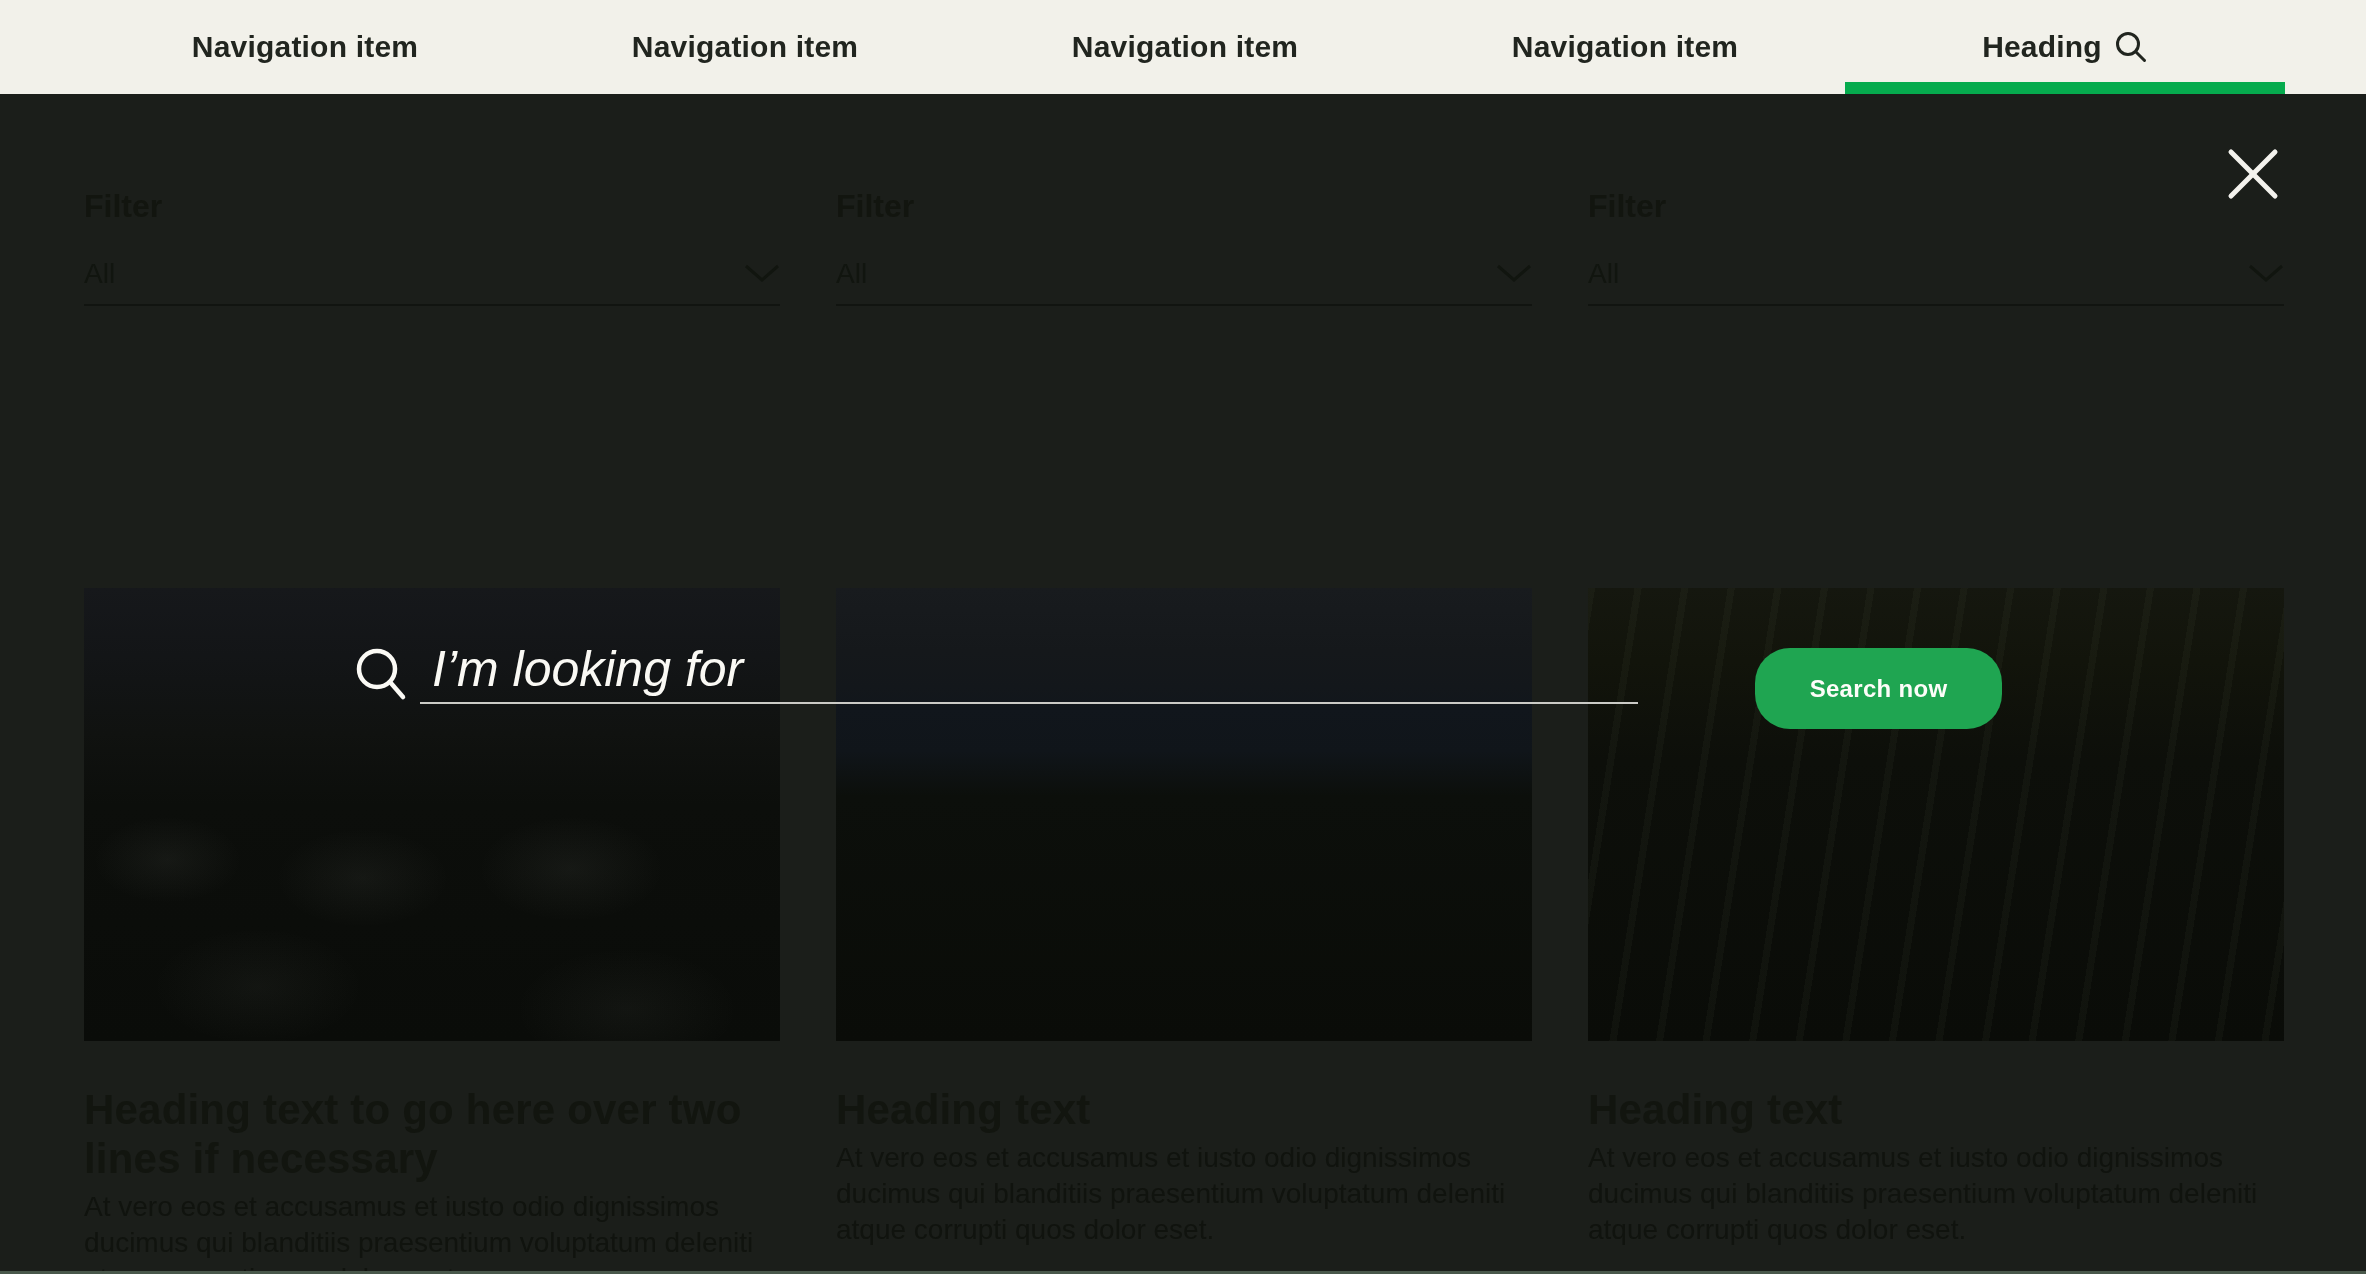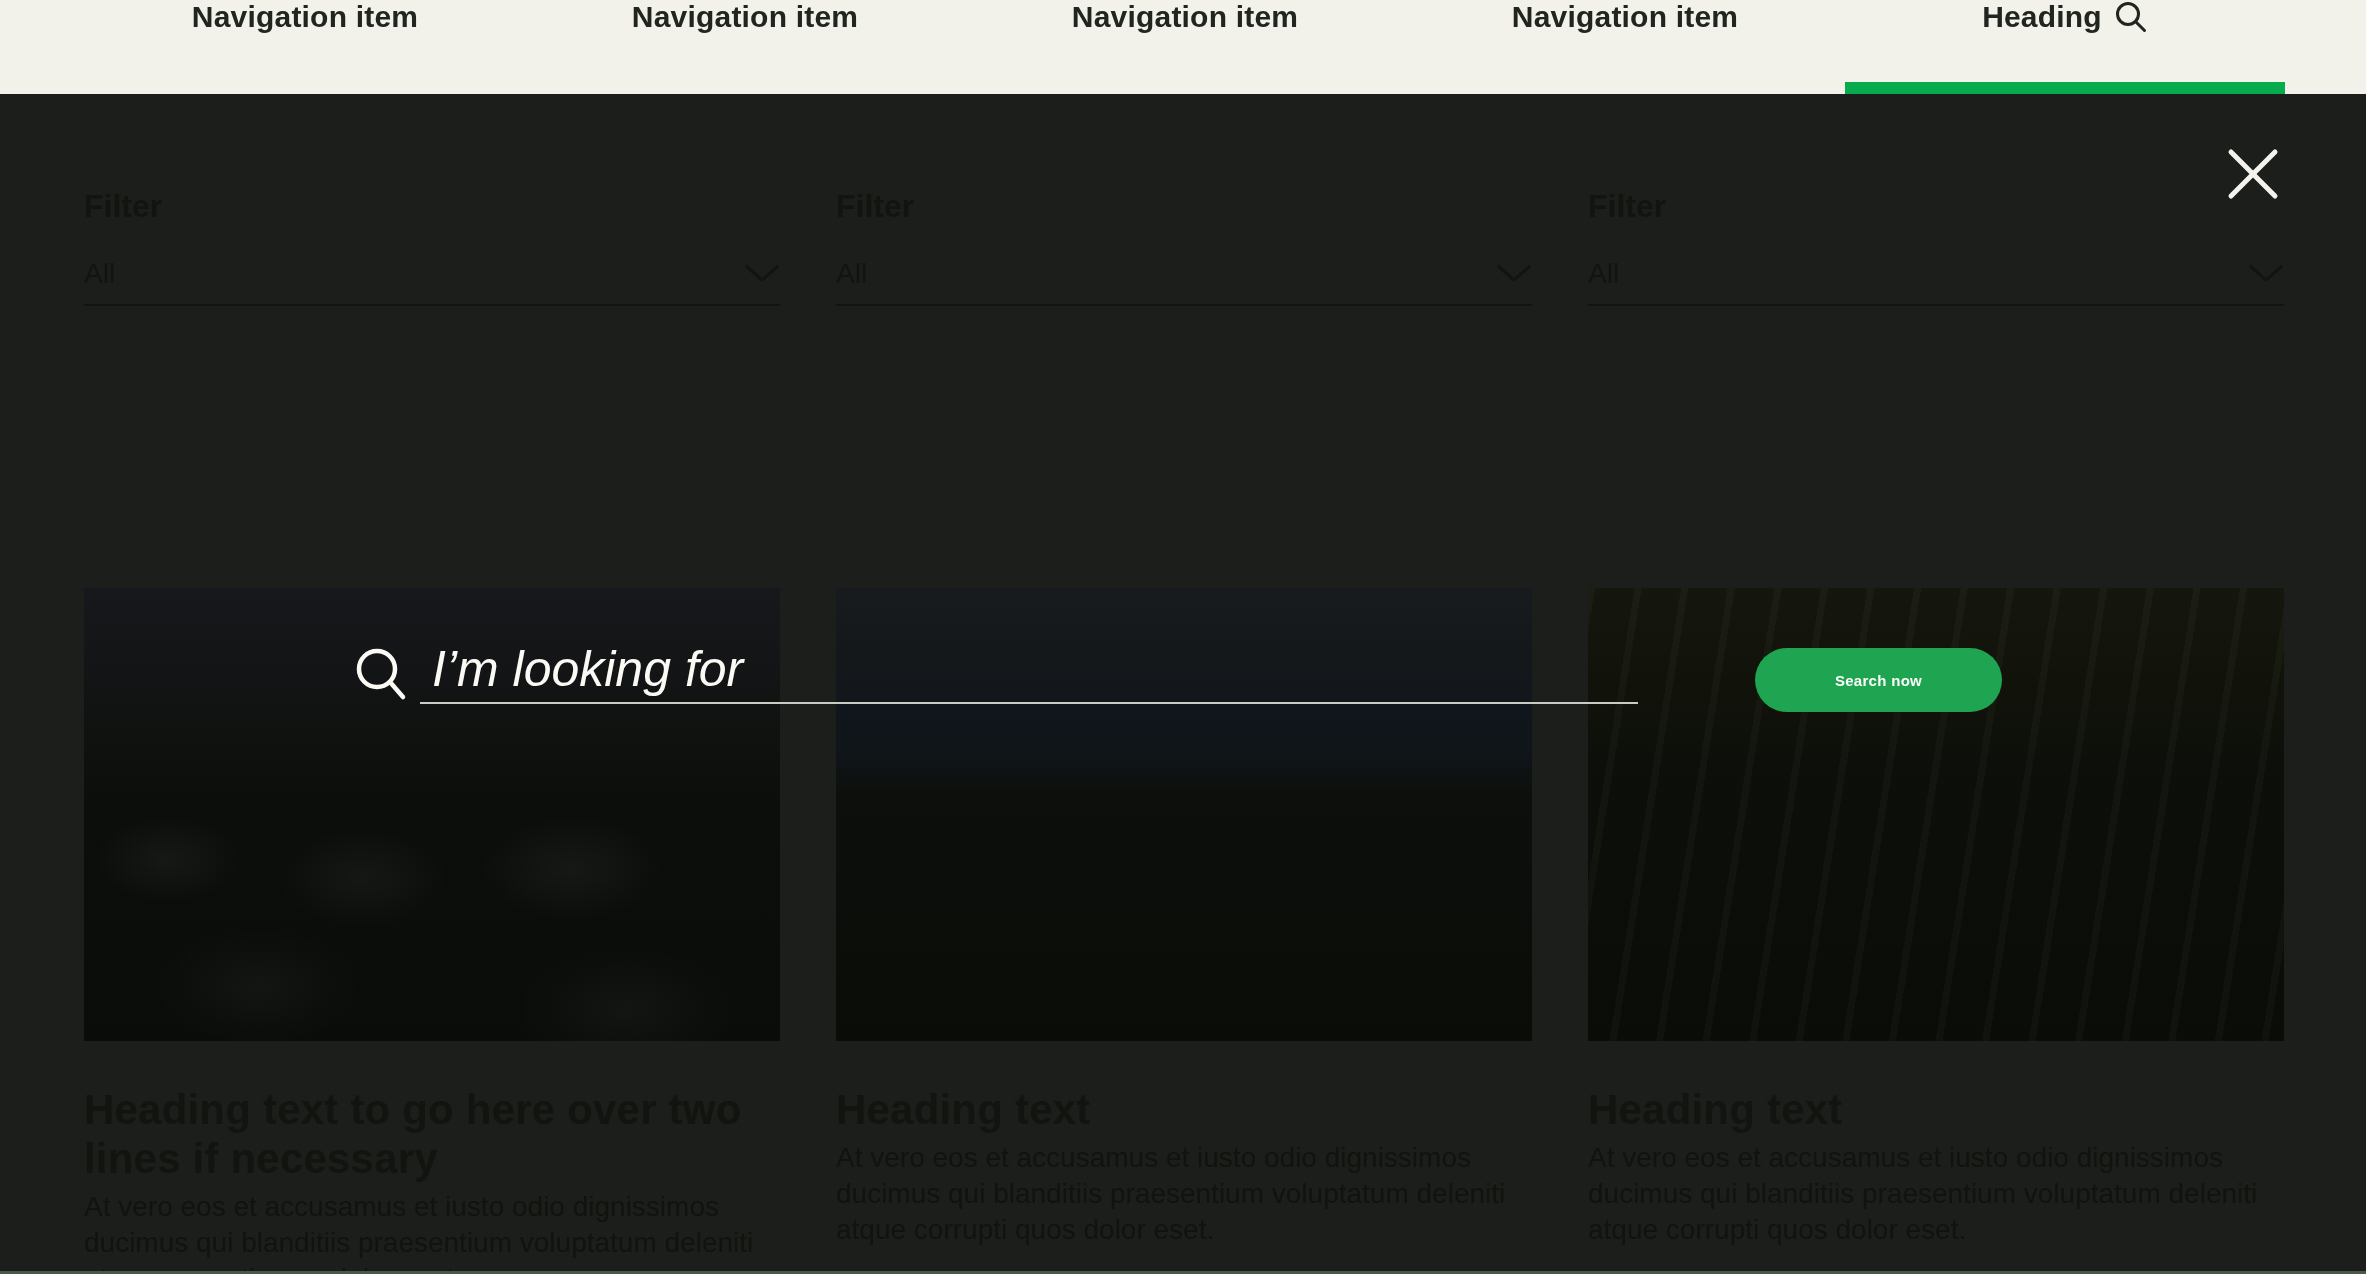--- a/index.html
+++ b/index.html
@@ -2,21 +2,21 @@
 <html><head>
 <meta charset="utf-8">
 <style>
   * { margin:0; padding:0; box-sizing:border-box; }
   html,body { width:2366px; height:1274px; overflow:hidden; background:#1b1e1a;
               font-family:"Liberation Sans", sans-serif; }
 
   
   .topnav { position:relative; width:2366px; height:94px; background:#f2f1ea; }
   .nav-row { position:absolute; left:85px; top:0; width:2200px; height:94px; display:flex; }
-  .nav-cell { width:440px; height:94px; display:flex; justify-content:center;
+  .nav-cell { width:440px; height:94px; display:flex; align-items:center; justify-content:center;
               font-size:30px; font-weight:700; color:#21251f; letter-spacing:0.2px; cursor:pointer; }
   .nav-cell .glass { margin-left:12px; display:block; }
   .nav-underline { position:absolute; left:1845px; bottom:0; width:440px; height:12px; background:#06ab4e; }
 
   
   .stage { position:relative; width:2366px; height:1180px; background:#1b1e1a; overflow:hidden; }
   .cols { position:absolute; left:84px; top:0; width:2200px; display:flex; gap:56px; }
   .col { width:696px; }
   .filter-label { margin-top:92px; font-size:32px; line-height:40px; font-weight:700; color:#12150f; }
   .select-row { margin-top:30px; padding-bottom:12px; border-bottom:2px solid #111410;
@@ -44,23 +44,23 @@
 
   
   .close-btn { position:absolute; left:2224px; top:52px; width:58px; height:58px;
                background:transparent; border:none; cursor:pointer; padding:0; }
   .search-glass-big { position:absolute; left:350px; top:550px; }
   .search-input { position:absolute; left:420px; top:548px; width:1218px; height:62px;
                   background:transparent; border:none; border-bottom:2px solid #cbcbc6;
                   outline:none; padding:0 0 6px 12px; font-family:"Liberation Sans", sans-serif;
                   font-size:50px; font-style:italic; color:#faf9f4; caret-color:#faf9f4; }
   .search-input::placeholder { color:#faf9f4; opacity:1; }
-  .search-now { position:absolute; left:1755px; top:554px; width:247px; height:64px;
+  .search-now { position:absolute; left:1755px; top:554px; width:247px; height:81px;
                 border:none; border-radius:35px; background:#1fa551; color:#fdfdf9;
-                font-family:"Liberation Sans", sans-serif; font-size:15px; font-weight:700;
+                font-family:"Liberation Sans", sans-serif; font-size:24px; font-weight:700;
                 letter-spacing:0.3px; cursor:pointer; }
 </style>
 </head>
 <body>
 
 <header class="topnav">
   <div class="nav-row">
     <div class="nav-cell">
       <span>Navigation item</span>
     </div>

